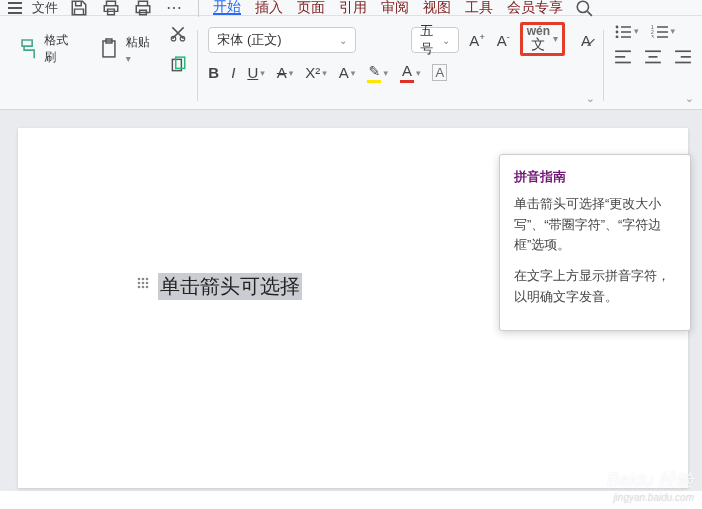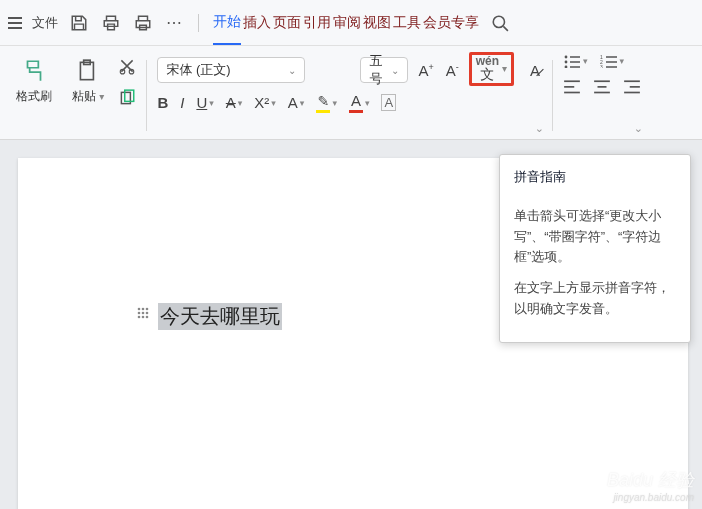--- a/index.html
+++ b/index.html
@@ -1,34 +1,34 @@
 <!DOCTYPE html>
 <html><head>
 <meta charset="utf-8">
 <style>
   * { box-sizing: border-box; margin: 0; padding: 0; }
   body { font-family: "Microsoft YaHei", sans-serif; background: #fff; width: 702px; height: 509px; overflow: hidden; position: relative; }
   
   
-  .topbar { height: 46px; background: #f7f8fa; border-bottom: 1px solid #e0e0e0; display: flex; align-items: center; padding: 0 8px; font-size: 13px; color: #444; }
+  .topbar { height: 16px; background: #f7f8fa; border-bottom: 1px solid #e0e0e0; display: flex; align-items: center; padding: 0 8px; font-size: 13px; color: #444; }
   .menu-icon { width: 18px; height: 18px; display:flex; flex-direction:column; justify-content:space-between; padding:3px 0; margin-right:6px; }
   .menu-icon span { height:2px; background:#555; width:14px; }
   .file-label { margin-right: 12px; }
   .qat { display: flex; align-items:center; gap: 14px; margin-right: 10px; }
   .qat-more { font-size: 16px; color:#555; }
-  .tabs { display:flex; gap: 2px; margin-left: 8px; align-items:center; height:100%; }
+  .tabs { display:flex; gap: 14px; margin-left: 8px; align-items:center; height:100%; }
   .tab { font-size:14px; color:#7f1d1d; height:100%; display:flex; align-items:center; cursor:pointer; }
   .tab.active { color:#2869f5; border-bottom:2px solid #2869f5; font-weight:500; }
   .search-icon { margin-left: 12px; }
   
   
   .ribbon { height: 94px; background:#f7f8fa; border-bottom:1px solid #d8d8d8; display:flex; padding: 8px 4px 2px 4px; }
   .grp { display:flex; flex-direction:column; align-items:center; padding: 0 6px; position:relative; }
   .grp-sep { width:1px; background:#d8d8d8; margin: 6px 4px; }
-  .big-btn { display:flex; flex-direction:column; align-items:center; gap:4px; padding:4px 6px; border-radius:4px; cursor:pointer; }
+  .big-btn { display:flex; flex-direction:row; align-items:center; gap:4px; padding:4px 6px; border-radius:4px; cursor:pointer; }
   .big-btn .ico { width:26px; height:26px; display:flex; align-items:center; justify-content:center; }
   .big-btn .lbl { font-size:12px; color:#333; }
   .vstack { display:flex; flex-direction:column; gap:6px; align-items:center; }
   .hstack { display:flex; gap:8px; align-items:center; }
   .small-ico { width:18px; height:18px; display:flex; align-items:center; justify-content:center; cursor:pointer; color:#555; }
   
   .font-row { display:flex; gap:8px; align-items:center; }
   .combo { background:#fff; border:1px solid #ccc; border-radius:4px; height:26px; display:flex; align-items:center; padding:12px 8px; font-size:13px; color:#333; gap:8px; cursor:pointer; }
   .combo.font { width:148px; justify-content:space-between; }
   .combo.size { width:48px; justify-content:flex-start;margin-left:47px; }
@@ -55,21 +55,21 @@
   
   
   .doc-area { background:#e9ebee; height:calc(509px - 128px); padding: 18px 0 0 18px; position:relative; }
   .page { background:#fff; width:670px; height:360px; box-shadow:0 1px 3px rgba(0,0,0,0.15); position:relative; }
   .handle { position:absolute; left:118px; top:148px; width:14px; height:14px; cursor:move; }
   .handle svg { width:14px; height:14px; }
   .sel-text { position:absolute; left:140px; top:145px; font-family: SimSun, serif; font-size:20px; background:#c9ccd0; padding:0 2px; color:#222; }
   
   
   .tooltip { position:absolute; left:499px; top:154px; width:192px; background:#fff; border:1px solid #ccc; border-radius:3px; box-shadow:0 2px 8px rgba(0,0,0,0.18); padding:12px 14px; font-size:13px; color:#444; line-height:1.6; }
-  .tooltip .tt-title { font-weight:400; color:#0f172a; margin-bottom:18px; }
+  .tooltip .tt-title { font-weight:700; color:#701a75; margin-bottom:6px; }
   .tooltip p { margin-bottom:10px; }
   
   
   .watermark { position:absolute; right:8px; bottom:6px; text-align:right; color:rgba(255,255,255,0.85); font-size:18px; pointer-events:none; text-shadow:0 0 2px rgba(0,0,0,0.1);font-style:italic; }
   .watermark .wm-sub { font-size:10px; color:rgba(220,220,220,0.85); }
   
   .boxA { border:1px solid #bbb; padding:0 2px; font-size:13px; color:#666; }
 </style>
 </head>
 <body>
@@ -284,21 +284,21 @@
             <circle cx="11" cy="3" r="1.3"></circle>
             <circle cx="3" cy="7" r="1.3"></circle>
             <circle cx="7" cy="7" r="1.3"></circle>
             <circle cx="11" cy="7" r="1.3"></circle>
             <circle cx="3" cy="11" r="1.3"></circle>
             <circle cx="7" cy="11" r="1.3"></circle>
             <circle cx="11" cy="11" r="1.3"></circle>
           </g>
         </svg>
     </div>
-    <span class="sel-text">今天去哪里玩</span>
+    <span class="sel-text">单击箭头可选择</span>
   </div>
 </div>
 
 <div class="tooltip">
   <div class="tt-title">拼音指南</div>
   <p>单击箭头可选择“更改大小写”、“带圈字符”、“字符边框”选项。</p>
   <p>在文字上方显示拼音字符，以明确文字发音。</p>
 </div>
 
 <div class="watermark">

